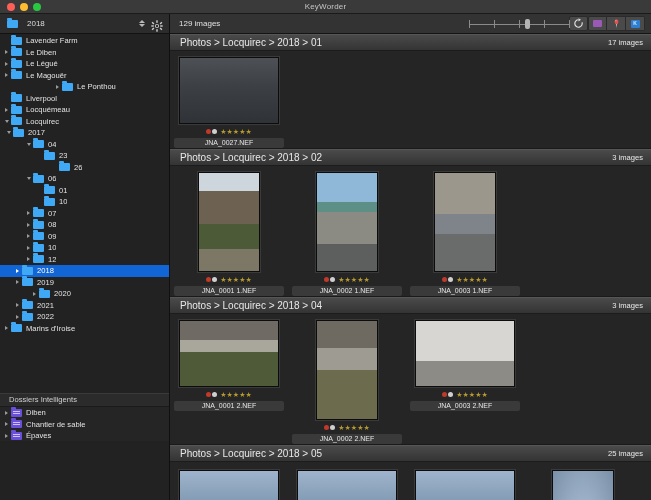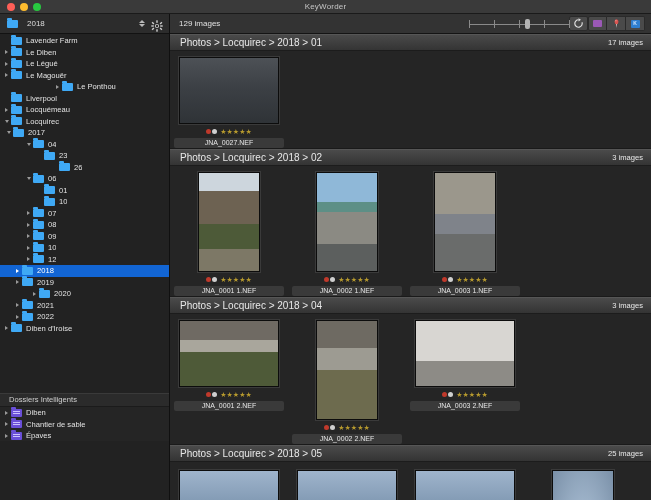--- a/index.html
+++ b/index.html
@@ -426,21 +426,21 @@
               <span></span>
             </span>
             <span class="fic"></span>
             <span class="tlabel">2022</span>
           </div>
           <div class="trow" style="padding-left: 2px;">
             <span class="disc">
               <span></span>
             </span>
             <span class="fic"></span>
-            <span class="tlabel">Diben d'Iroise</span>
+            <span class="tlabel">Marins d'Iroise</span>
           </div>
         </div>
       <div class="sb-section">
         <div class="sec-title">Dossiers Intelligents</div>
         <div id="smart-list">
             <div class="trow" style="padding-left: 2px;">
               <span class="disc">
                 <span></span>
               </span>
               <span class="fic smart"></span>

